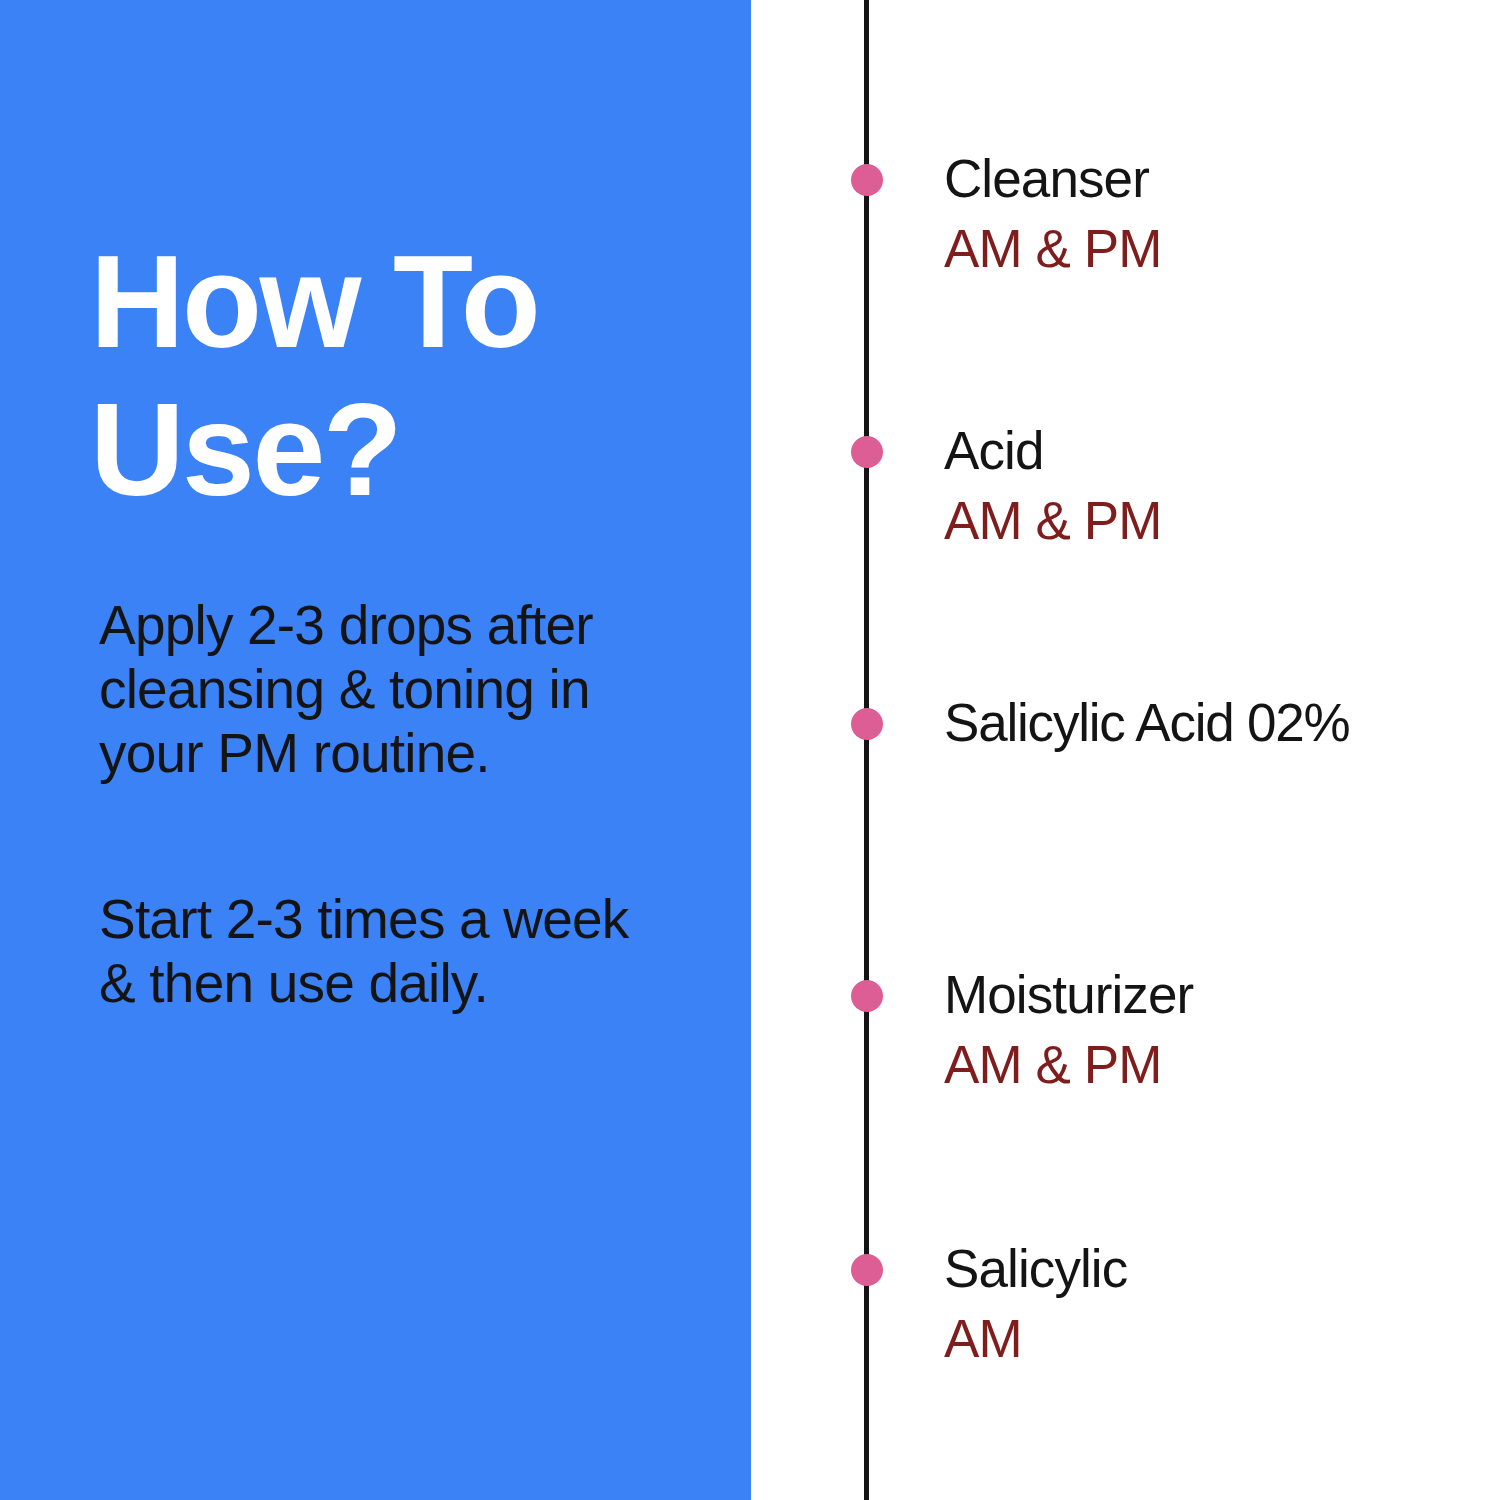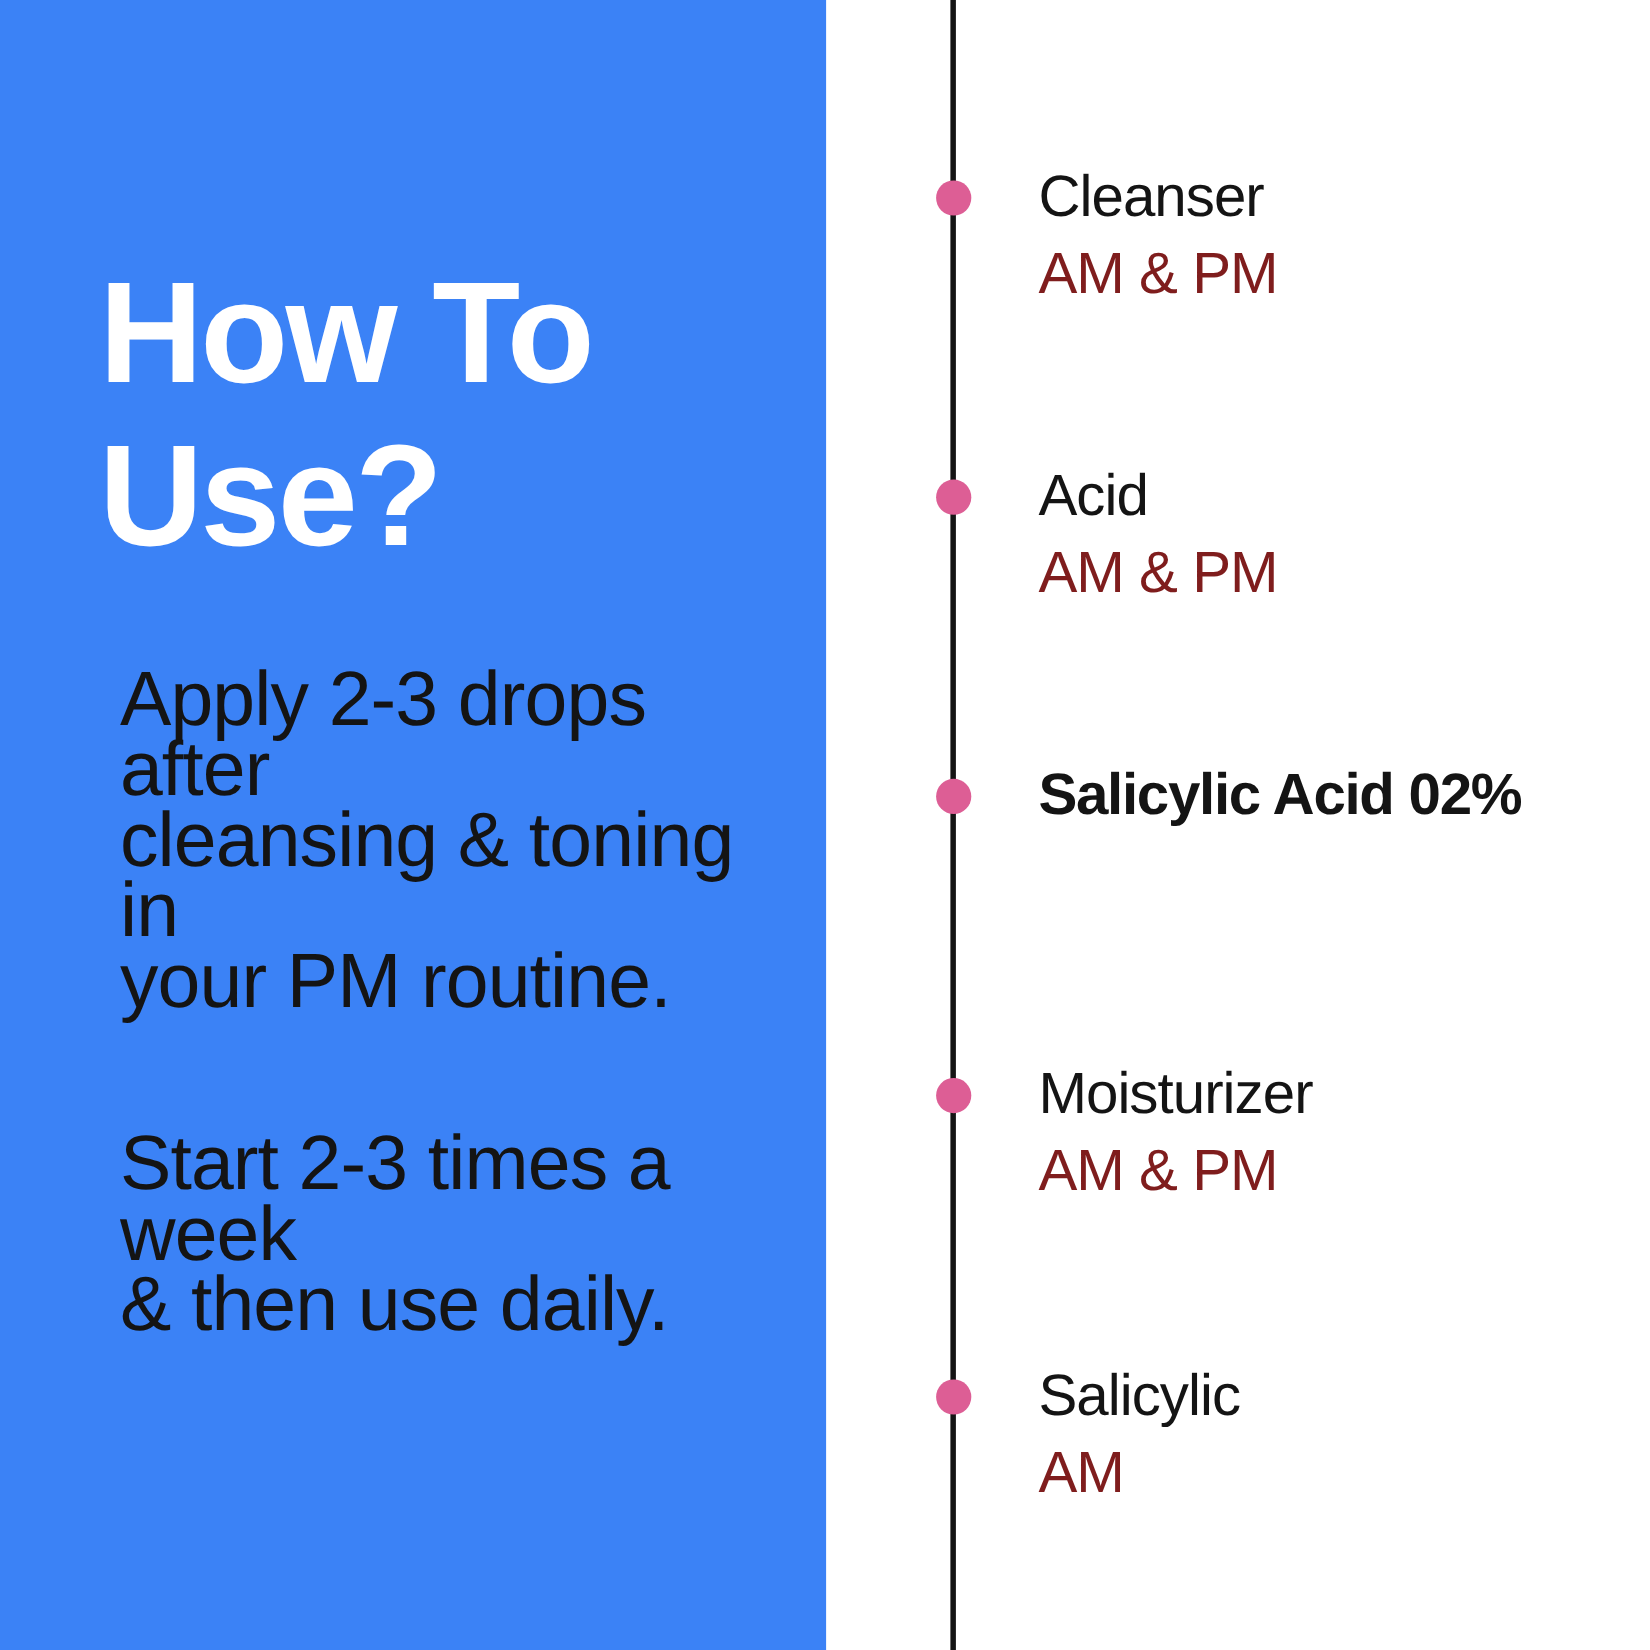--- a/index.html
+++ b/index.html
@@ -45,26 +45,26 @@
 
   #panel-body {
     position: absolute;
     left: 92px;
     top: 586px;
     width: 620px;
   }
 
   .body-para {
     color: #141414;
-    font-size: 70px;
+    font-size: 55px;
     font-weight: 400;
     line-height: 64px;
     letter-spacing: -0.8px;
     white-space: pre-line;
-    margin: 17px;
+    margin: 7px;
     font-family: "Liberation Sans", sans-serif;
   }
 
   .body-para.second {
     margin-top: 102px;
   }
 
   
   #timeline-axis {
     position: absolute;
@@ -103,21 +103,21 @@
     color: #141414;
     font-size: 53px;
     font-weight: 400;
     line-height: 70px;
     letter-spacing: -0.9px;
     white-space: nowrap;
     font-family: "Liberation Sans", sans-serif;
   }
 
   .step-label.highlight {
-    font-weight: 700;
+    font-weight: 400;
     letter-spacing: -1.2px;
   }
 
   .step-sub {
     color: #7f1d1d;
     font-size: 53px;
     font-weight: 400;
     line-height: 70px;
     letter-spacing: -0.9px;
     white-space: nowrap;

